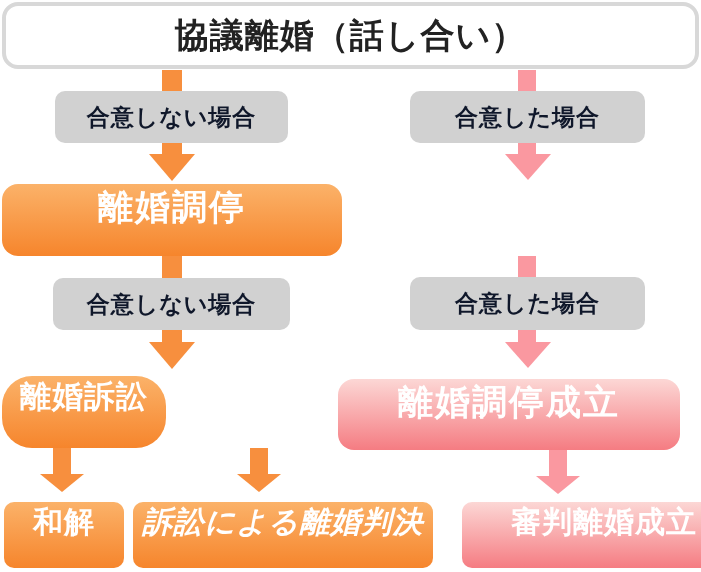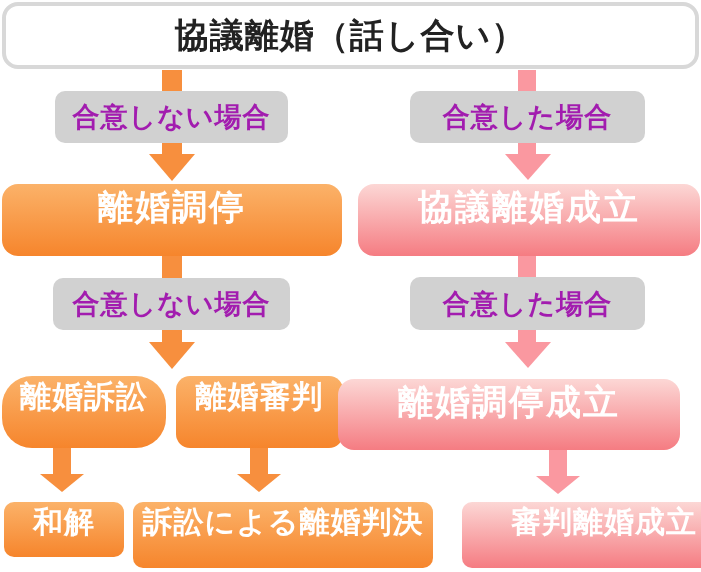--- a/index.html
+++ b/index.html
@@ -32,21 +32,21 @@
   }
 
   
   .condition {
     background: #d1d1d1;
     border-radius: 10px;
     display: flex; align-items: center; justify-content: center;
     z-index: 2;
   }
   .condition span {
-    font-size: 27px; font-weight: bold; color: #a21caf;
+    font-size: 23px; font-weight: bold; color: #0f172a;
     letter-spacing: 1px; white-space: nowrap;
   }
 
   
   .node {
     display: flex; justify-content: center;
     z-index: 2;
     color: #ffffff; font-weight: bold; white-space: nowrap;
   }
   .node.orange { background: linear-gradient(180deg, #fbb269 0%, #f6852c 100%); }
@@ -111,37 +111,31 @@
   <div class="abs condition" style="left:53px; top:278px; width:237px; height:52px;">
     <span>合意しない場合</span>
   </div>
   <div class="abs condition" style="left:410px; top:277px; width:235px; height:53px;">
     <span>合意した場合</span>
   </div>
 
   <div class="abs node orange big" style="left:2px; top:184px; width:340px; height:72px;">
     <span>離婚調停</span>
   </div>
-  <div class="abs node pink big" style="left:358px; top:184px; width:342px; height:72px;">
-    <span>協議離婚成立</span>
-  </div>
 
   <div class="abs node orange mid" style="left:2px; top:376px; width:164px; height:72px;border-radius:30px;">
     <span>離婚訴訟</span>
-  </div>
-  <div class="abs node orange mid" style="left:176px; top:376px; width:167px; height:72px;">
-    <span>離婚審判</span>
   </div>
   <div class="abs node pink big" style="left:338px; top:379px; width:342px; height:71px;">
     <span>離婚調停成立</span>
   </div>
 
-  <div class="abs node orange small" style="left:4px; top:502px; width:120px; height:55px;">
+  <div class="abs node orange small" style="left:4px; top:502px; width:120px; height:66px;">
     <span>和解</span>
   </div>
-  <div class="abs node orange small" style="left:133px; top:502px; width:300px; height:66px;">
+  <div class="abs node orange small" style="left:133px; top:502px; width:300px; height:66px;font-style:italic;">
     <span>訴訟による離婚判決</span>
   </div>
   <div class="abs node pink small" style="left:462px; top:502px; width:284px; height:66px;">
     <span>審判離婚成立</span>
   </div>
 
 </div>
 
 </body></html>

